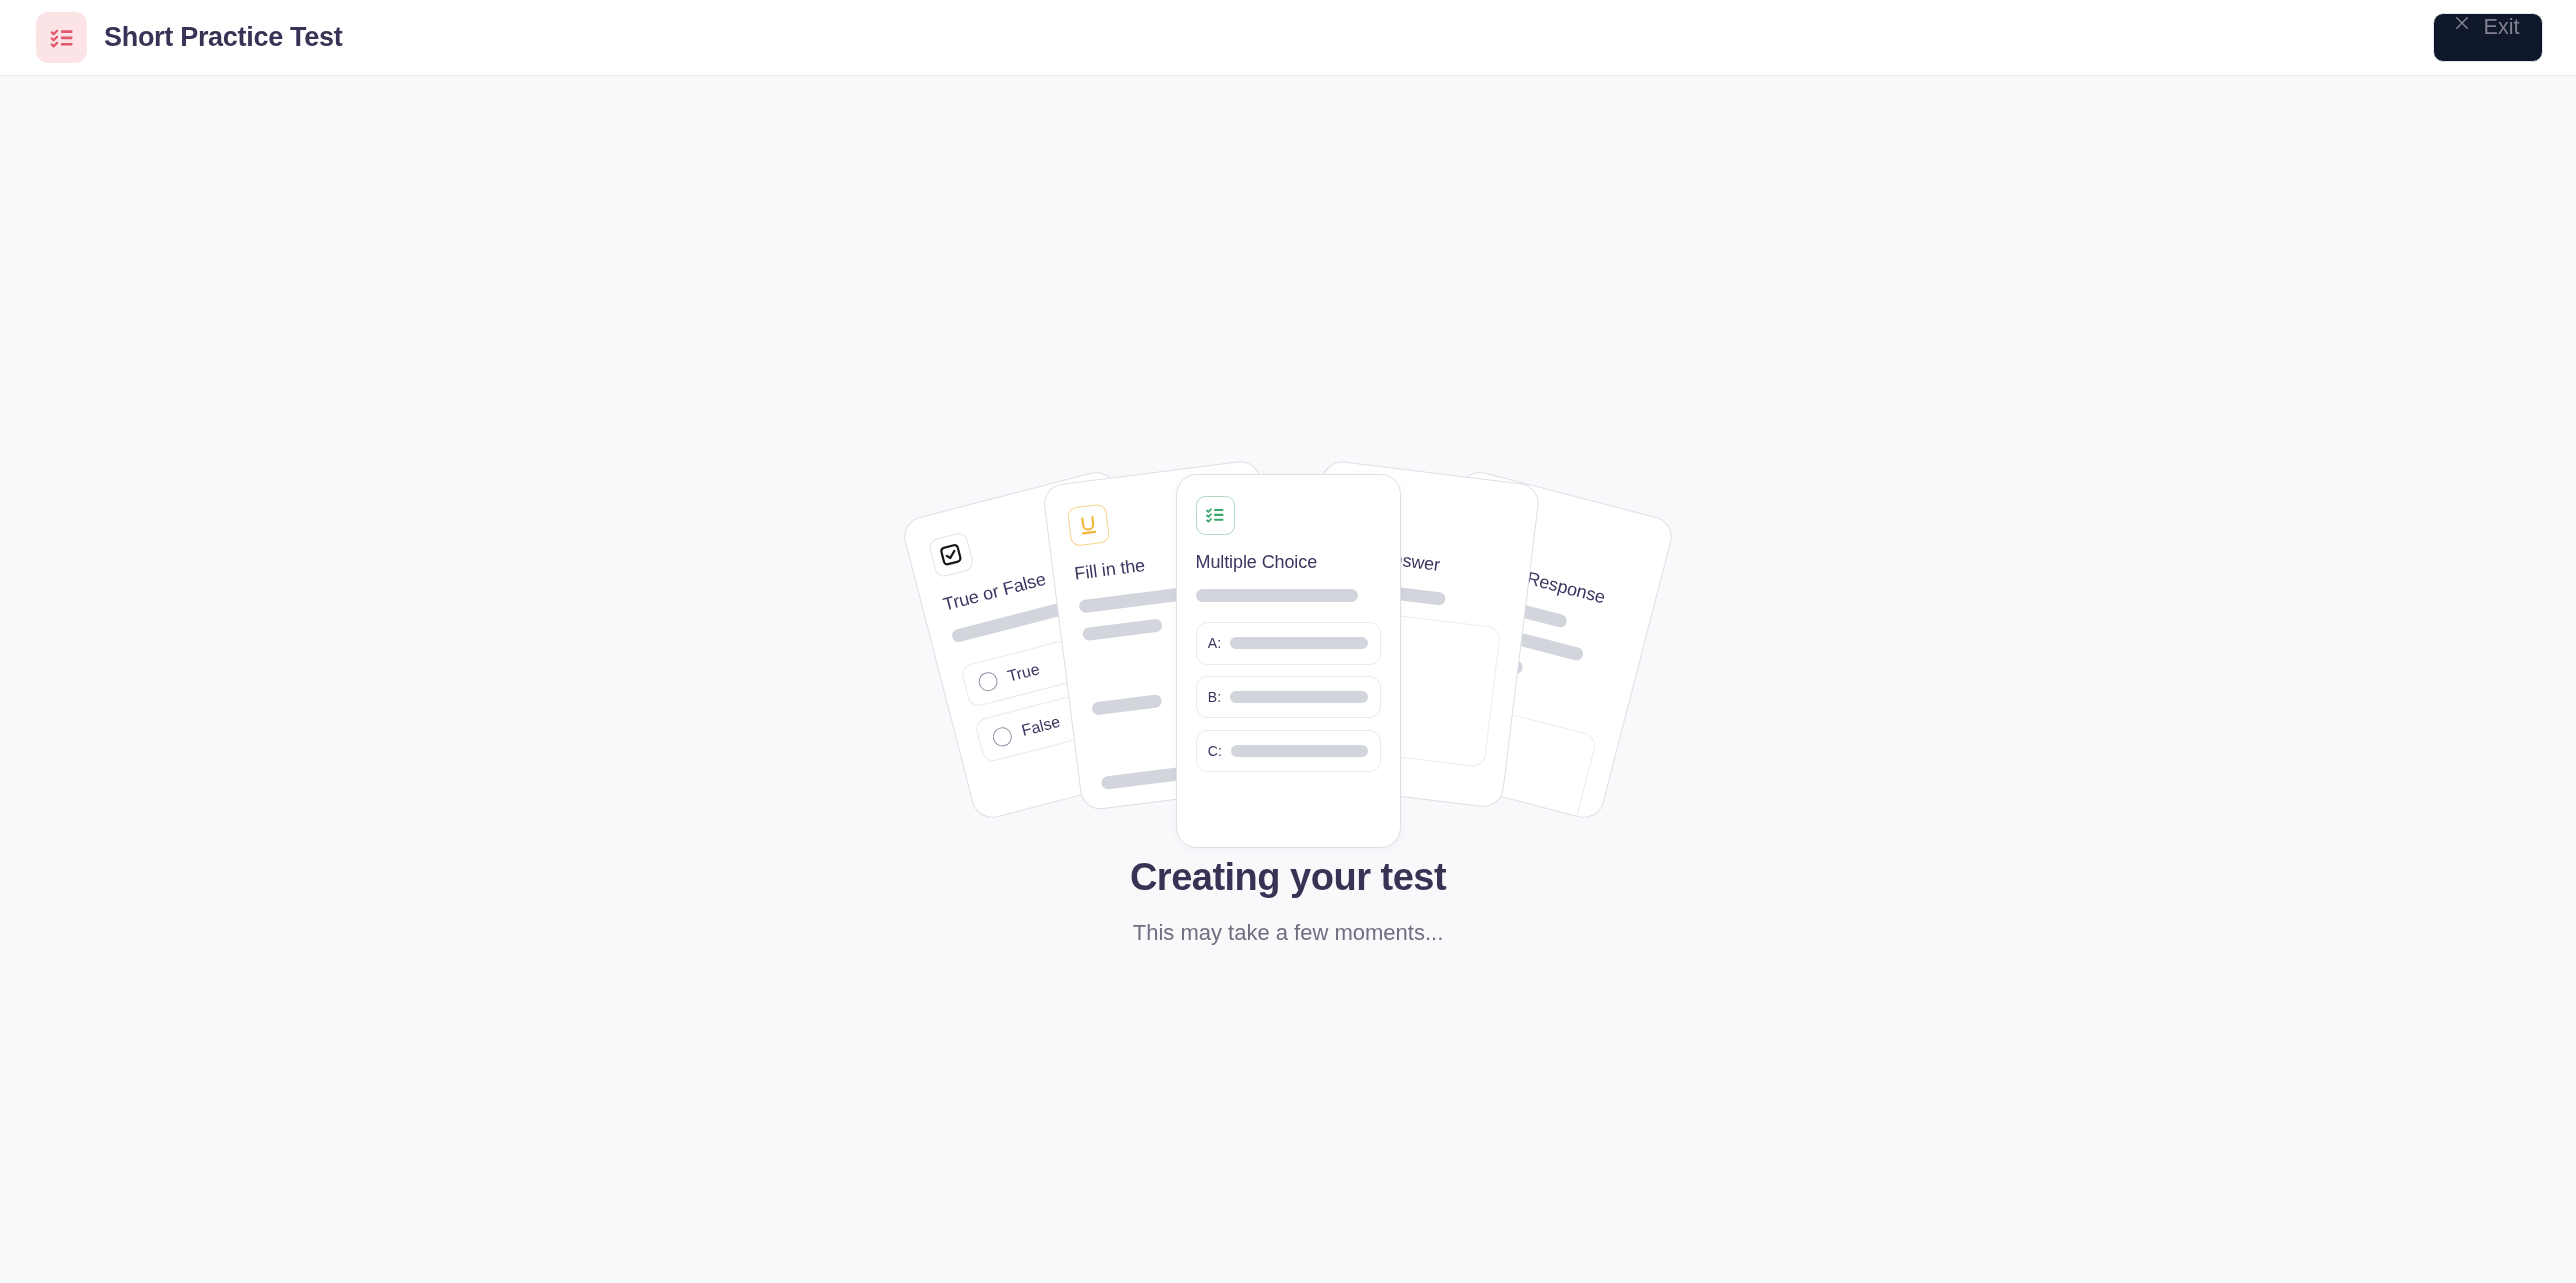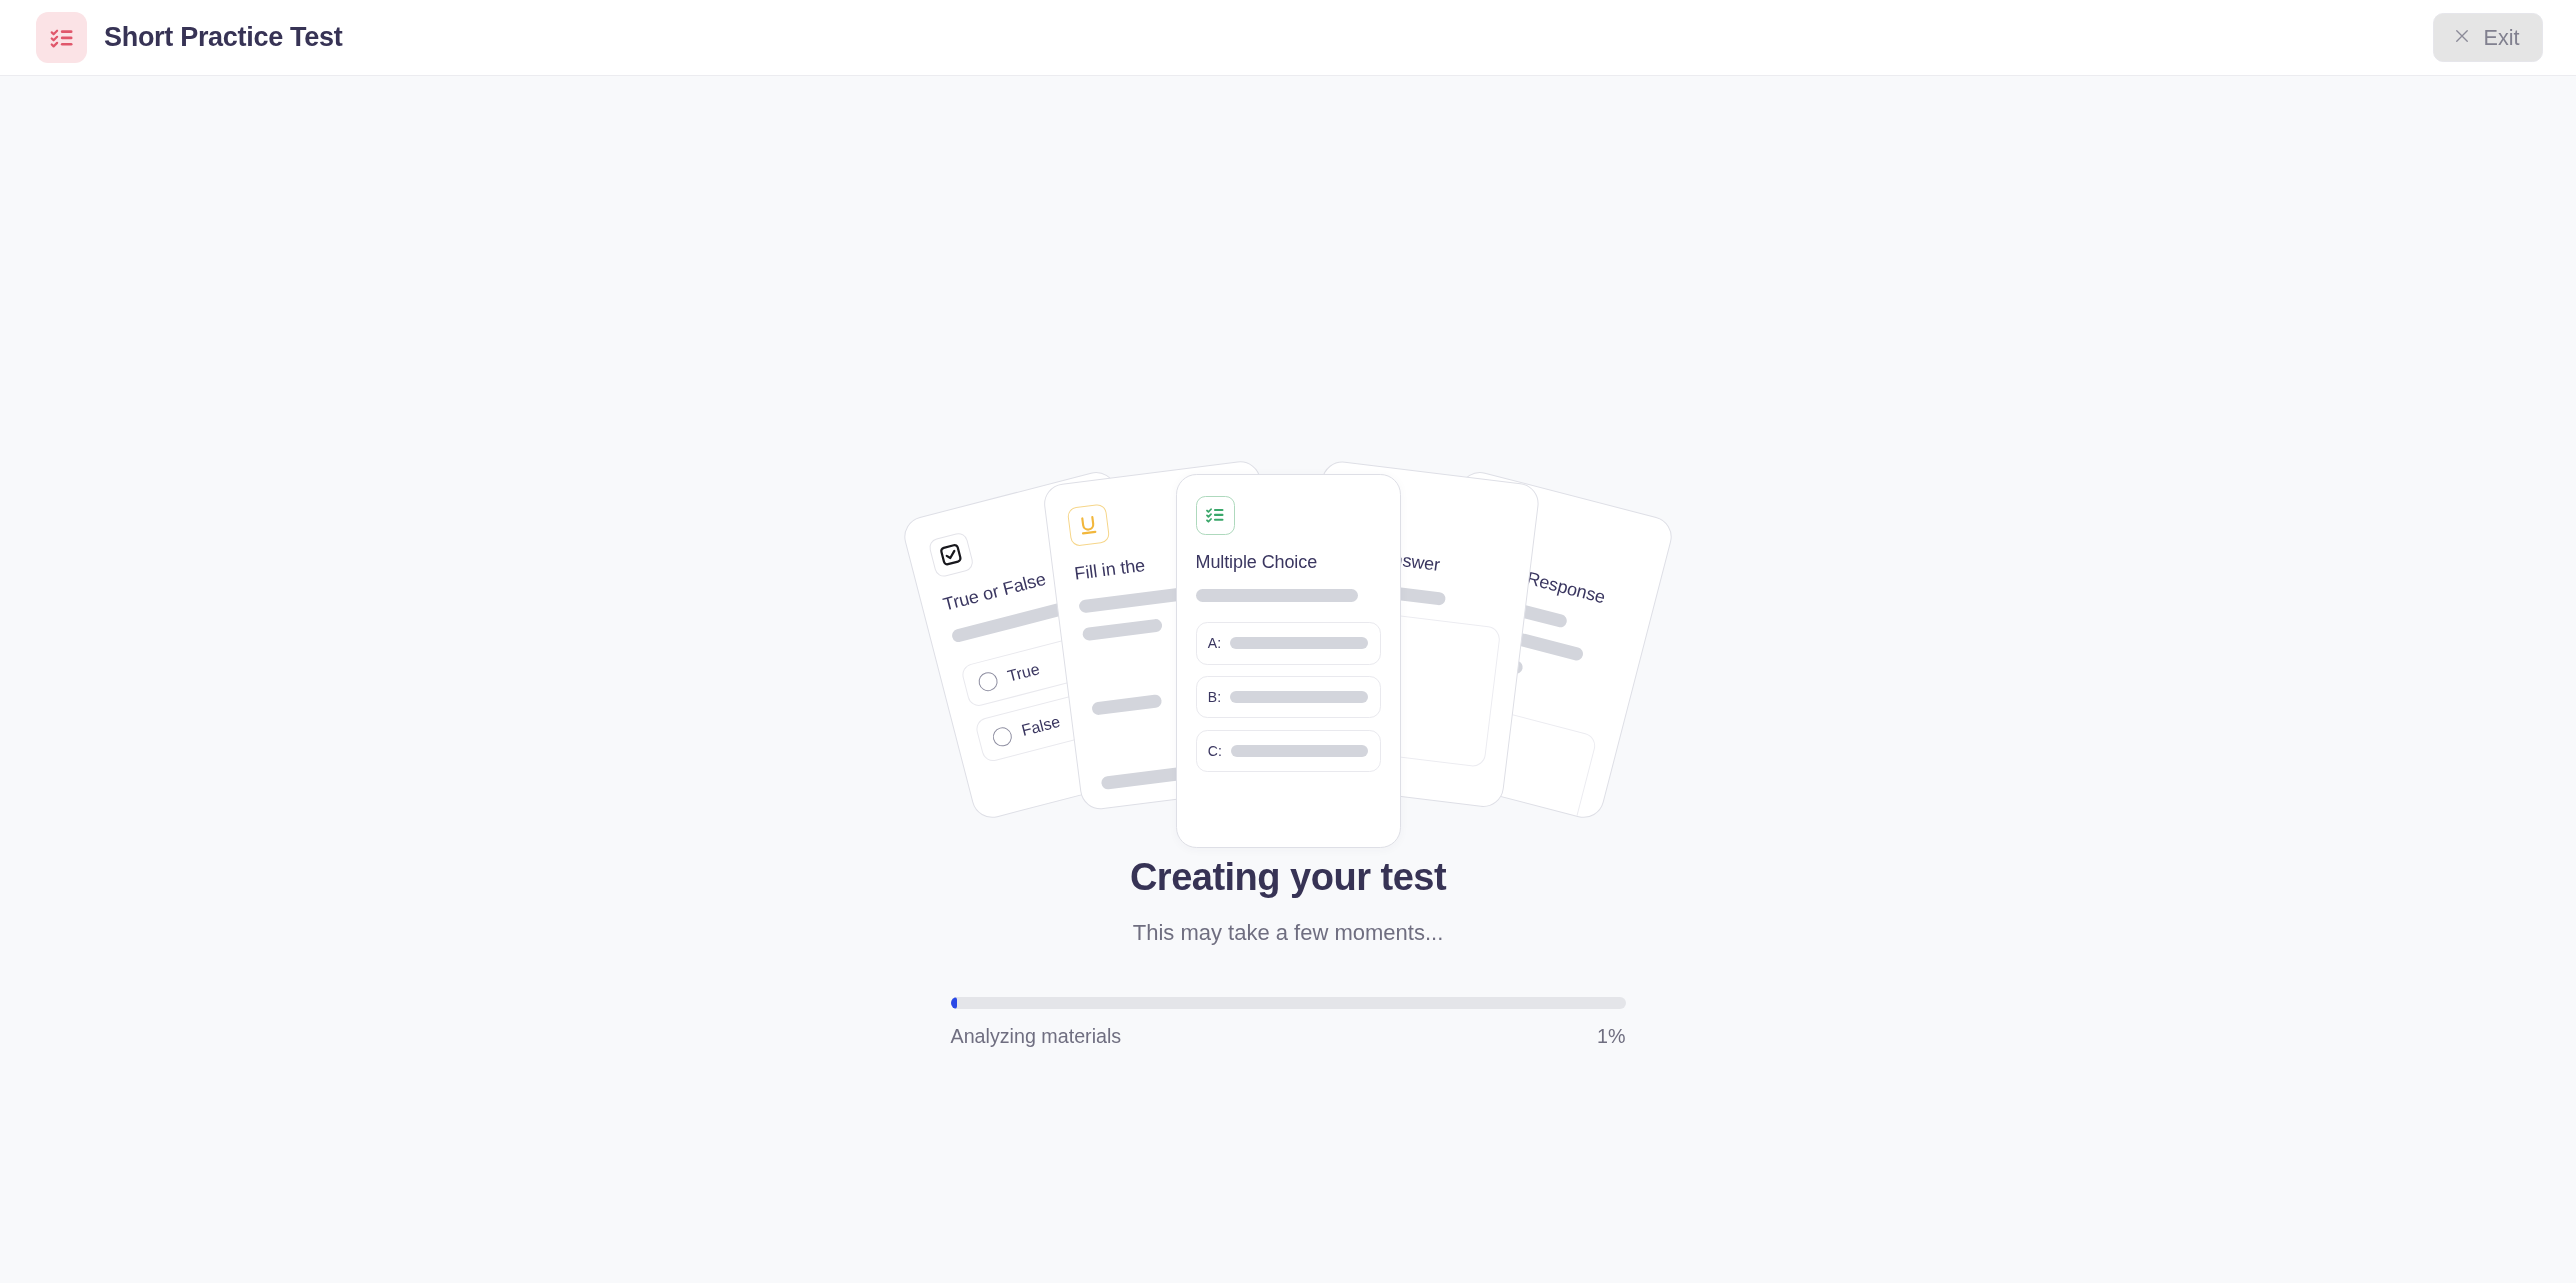--- a/index.html
+++ b/index.html
@@ -52,27 +52,27 @@
     font-weight: 700;
     letter-spacing: -0.3px;
     color: #373355;
     white-space: nowrap;
   }
 
   .header-spacer { flex: 1 1 auto; }
 
   .exit-button {
     display: flex;
-    align-items: center;
+    align-items: flex-start;
     gap: 12.2px;
     height: 49px;
     padding: 0 22.5px 0 19px;
     border: 0.9px solid #e6e6eb;
     border-radius: 10.3px;
-    background: #e5e5e5;
+    background: #0f172a;
     cursor: pointer;
   }
 
   .exit-label {
     font-size: 21.6px;
     color: #81808f;
     font-weight: 400;
     white-space: nowrap;
   }
 
@@ -449,25 +449,16 @@
           <span class="answer-letter">C:</span>
           <span class="skeleton"></span>
         </div>
       </div>
 
     </div>
 
     <h1 class="loading-title">Creating your test</h1>
     <p class="loading-subtitle">This may take a few moments...</p>
 
-    <div class="progress-wrap">
-      <div class="progress-track" style="background: rgb(228, 229, 233);">
-        <div class="progress-fill" id="progress-fill" style="width: 1%; background: rgb(42, 73, 230);"></div>
-      </div>
-      <div class="progress-meta">
-        <span class="progress-stage-label">Analyzing materials</span>
-        <span class="progress-percent">1%</span>
-      </div>
-    </div>
 
   </div>
 </main>
 
 
 </body></html>

